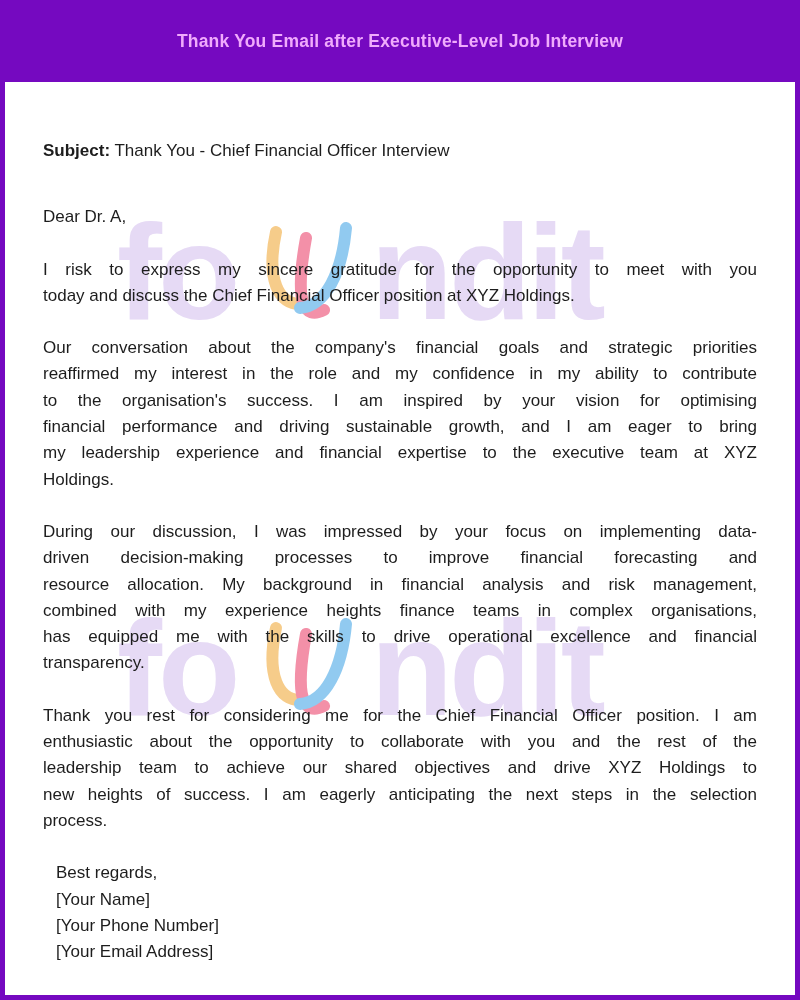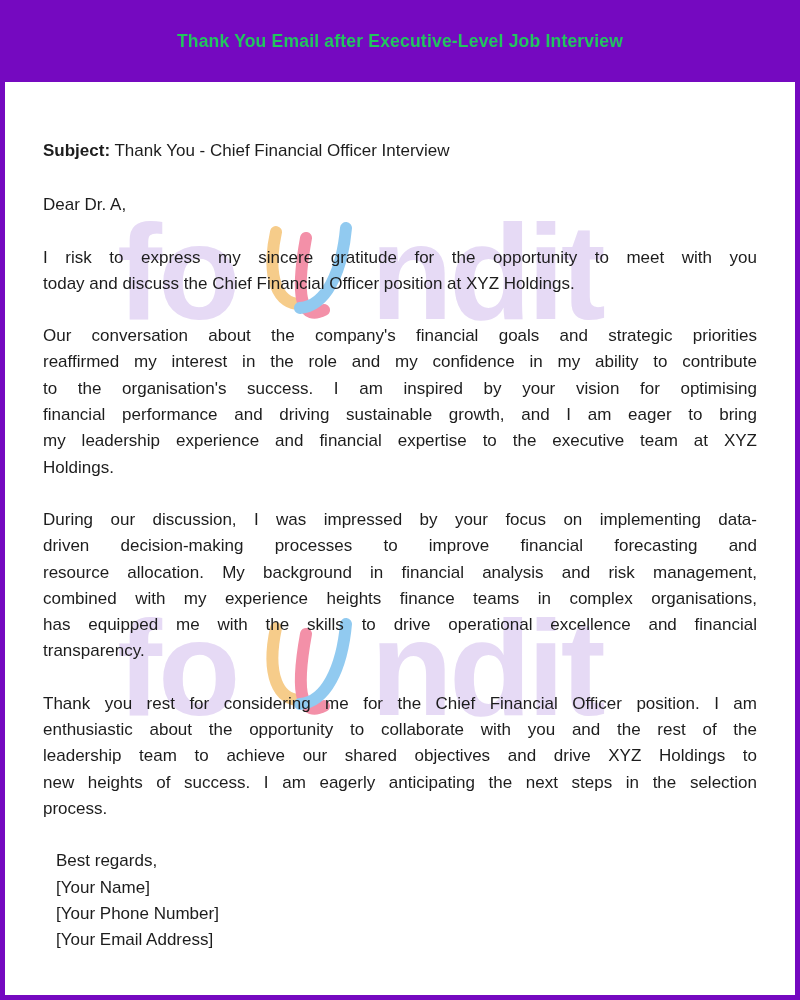--- a/index.html
+++ b/index.html
@@ -28,21 +28,21 @@
   }
   .header-bar{
     position:relative;
     margin:0 -5px;              
     height:82px;
     background:var(--purple);
     display:flex;align-items:center;justify-content:center;
     z-index:2;
   }
   .header-bar .title{
-    color:#22c55e;
+    color:#f0abfc;
     font-size:17.5px;
     font-weight:bold;
     letter-spacing:.2px;
     text-align:right;
   }
   
   .watermark{
     position:absolute;
     left:112px;
     display:flex;
@@ -62,21 +62,21 @@
   .watermark svg{margin:0 2px 18px 4px;opacity:.9;}
   
   .content{
     position:relative;
     z-index:1;
     padding:56px 38px 0 38px;
     color:var(--ink);
     font-size:17px;
     line-height:26.3px;
   }
-  .subject-line{margin:0 0 28px 0;}
+  .subject-line{margin:0 0 40px 0;}
   .subject-label{font-weight:bold;}
   .greeting{margin:0 0 26px 0;}
   .para{margin:0 0 26px 0;}
   .pline{
     text-align:justify;
     text-align-last:justify;
   }
   .pline.last{
     text-align-last:left;
   }

